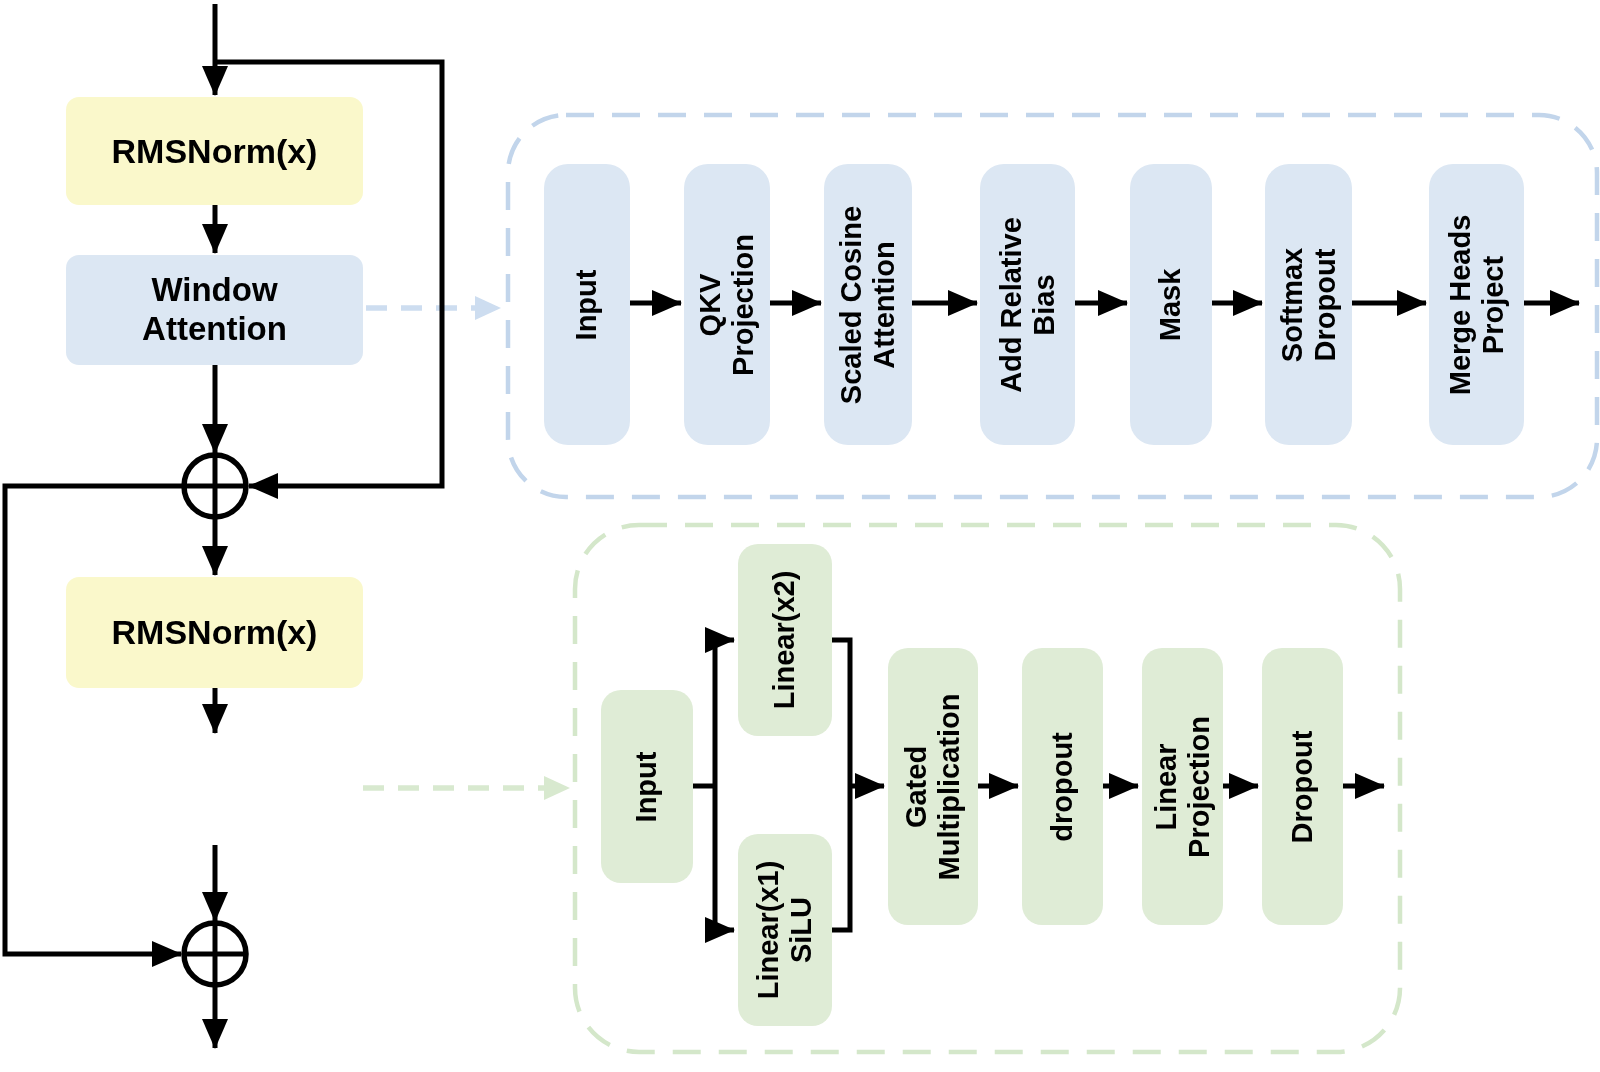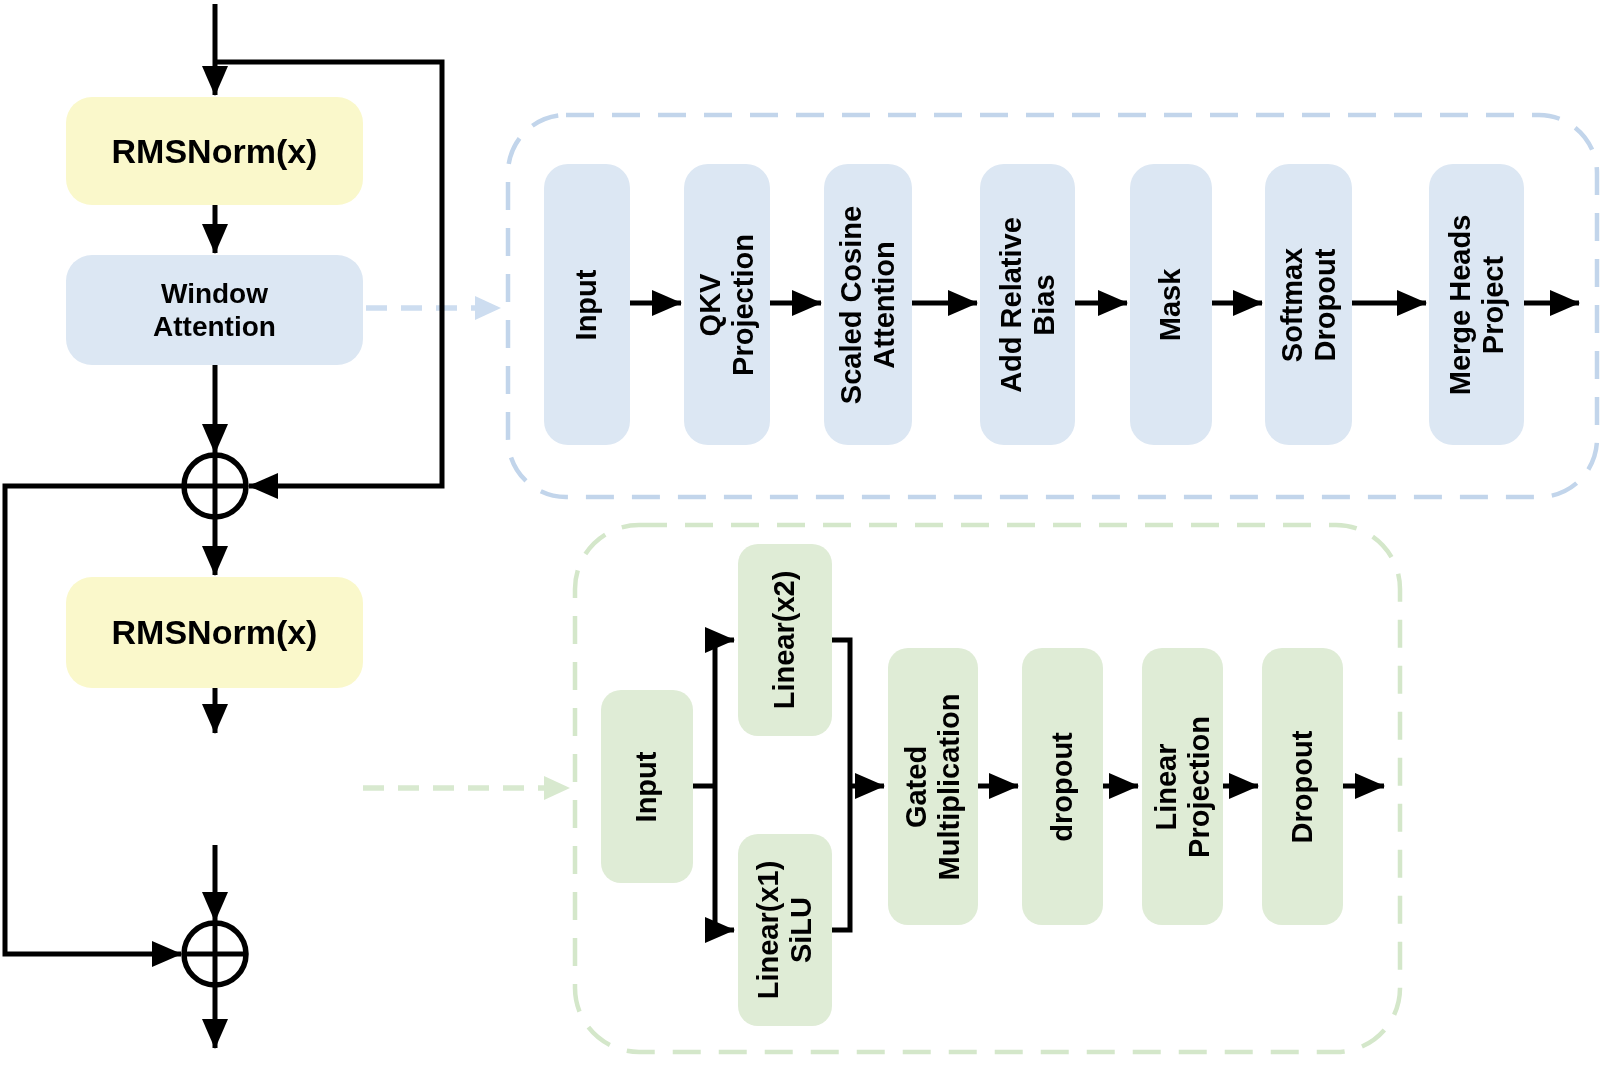--- a/index.html
+++ b/index.html
@@ -29,29 +29,29 @@
   .panel-green{stroke:var(--green-panel-border);stroke-width:4.5;stroke-dasharray:28 18;fill:none;}
   .conn-blue{stroke:var(--blue-connector);stroke-width:5.5;stroke-dasharray:21 14;fill:none;}
   .conn-green{stroke:var(--green-connector);stroke-width:5.5;stroke-dasharray:21 14;fill:none;}
   .mk-black{fill:var(--line);}
   .mk-blue{fill:var(--blue-connector);}
   .mk-green{fill:var(--green-connector);}
 
   .box{
     position:absolute;z-index:2;
     display:flex;align-items:center;justify-content:center;
-    border-radius:26px;
+    border-radius:13px;
     color:var(--text);font-weight:700;text-align:center;
   }
   .box.yellow{background:var(--yellow-box);}
   .box.blue{background:var(--blue-box);}
   .box.green{background:var(--green-box);}
   .box .lbl{display:block;font-size:34px;line-height:1.18;}
   .box .lbl .ln{display:block;white-space:nowrap;}
-  .box.wide2 .lbl{font-size:28px;}
+  .box.wide2 .lbl{font-size:33px;}
 
   .vbox{
     position:absolute;z-index:2;
     border-radius:24px;
   }
   .vbox.blue{background:var(--blue-box);}
   .vbox.green{background:var(--green-box);border-radius:20px;}
   .vbox .rot{
     position:absolute;left:50%;top:50%;
     transform:translate(-50%,-50%) rotate(-90deg);

